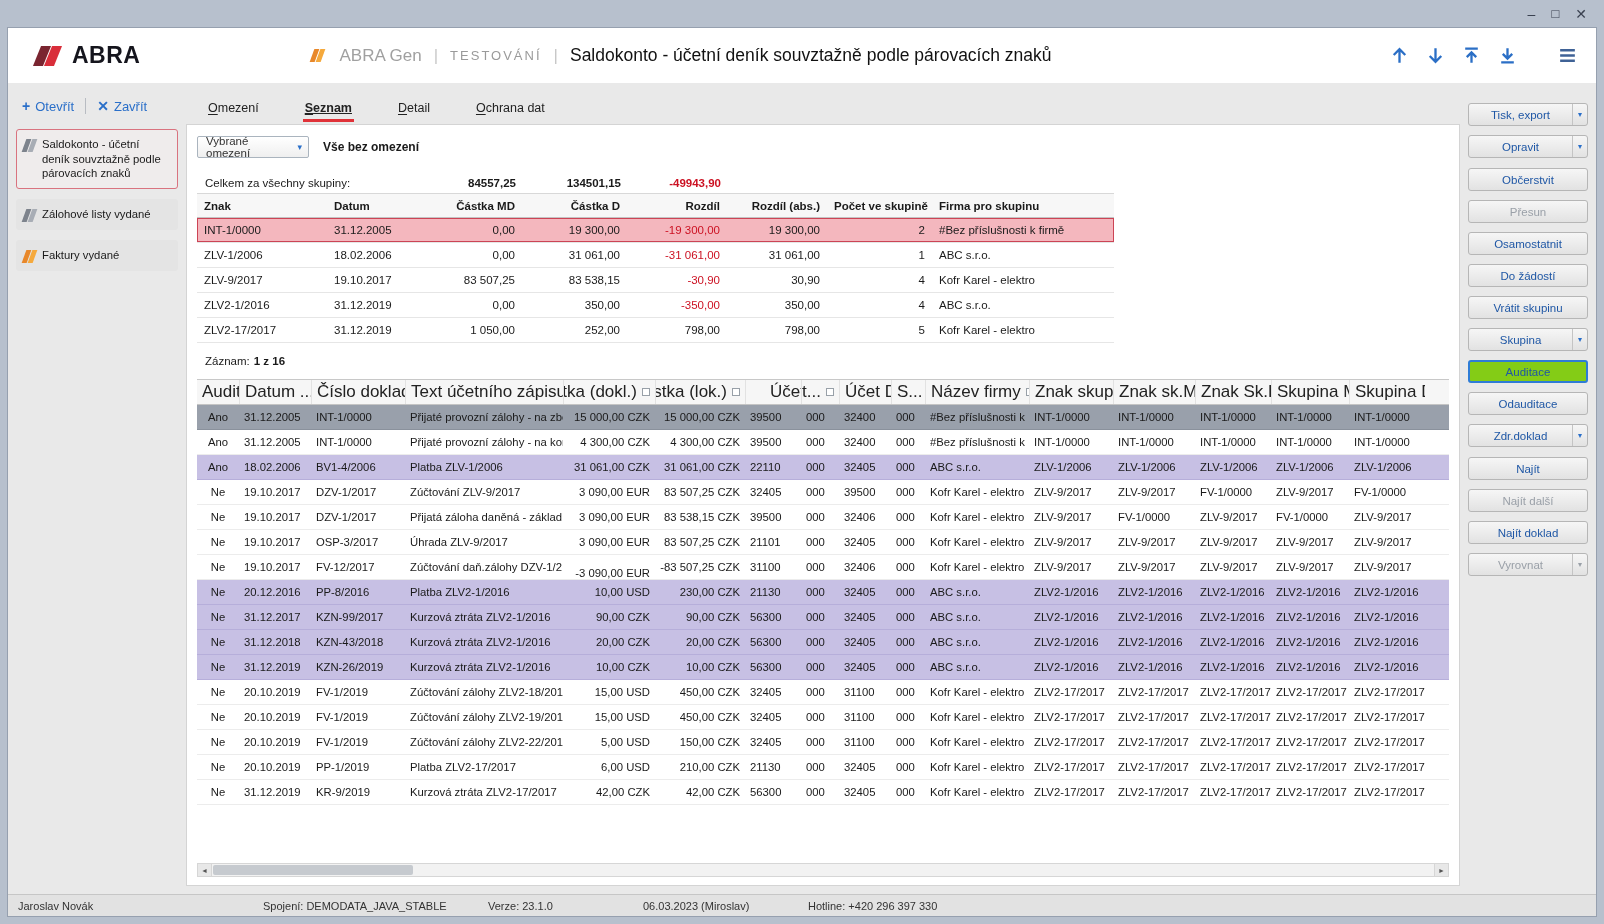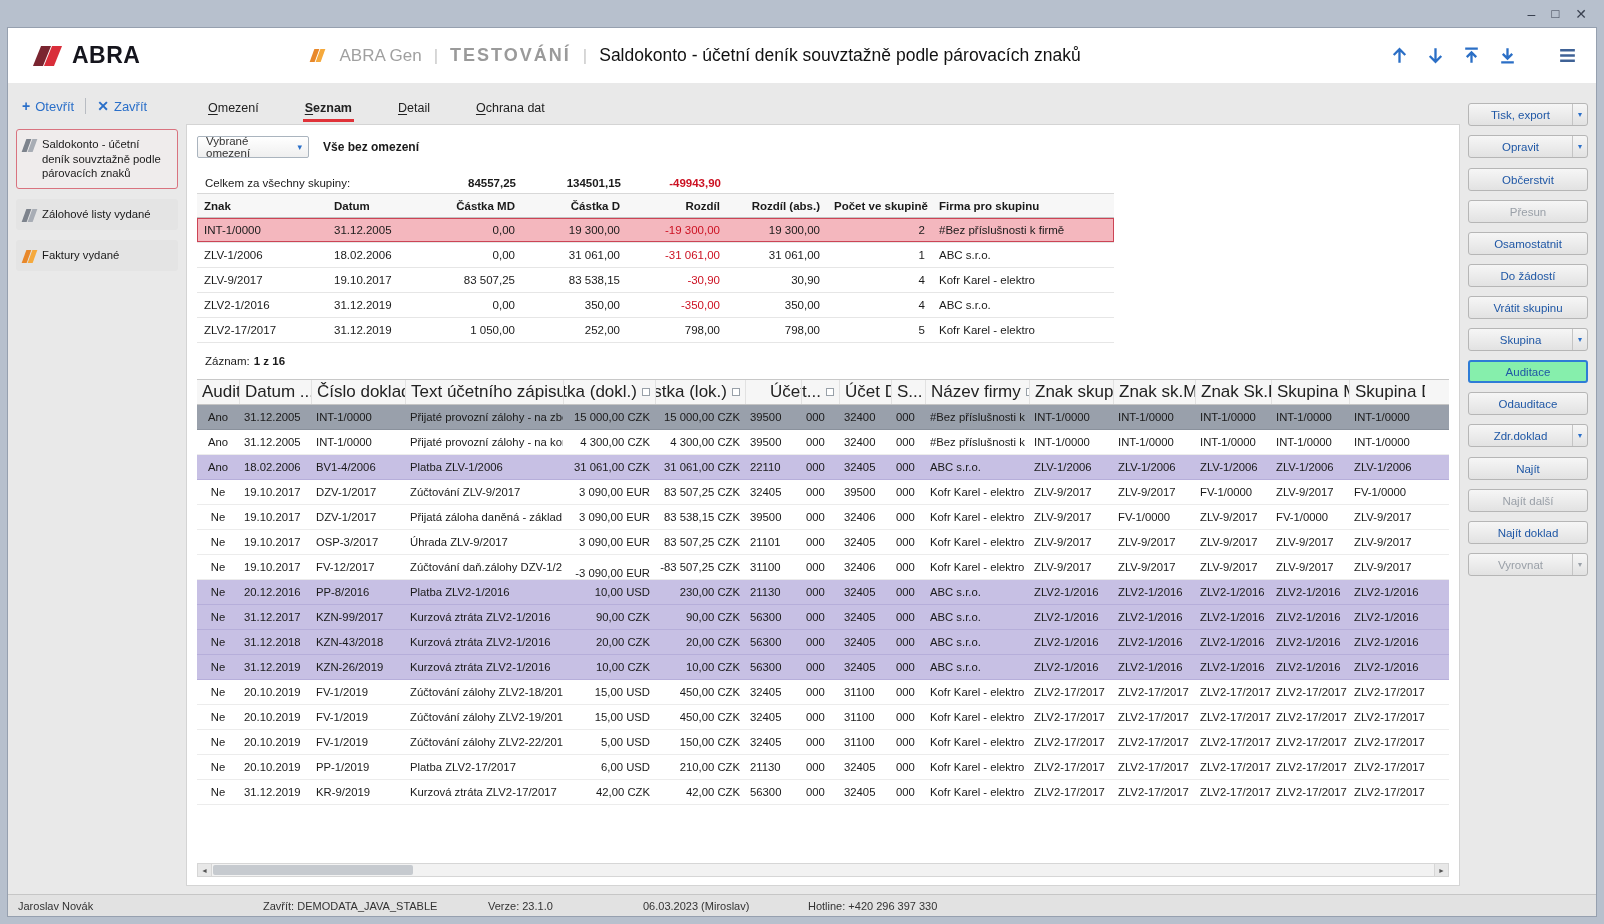--- a/index.html
+++ b/index.html
@@ -20,21 +20,21 @@
   .logo-mark i:first-child { left:3px; background:#7a2530; }
   .logo-mark i:last-child { left:14px; background:#d92e3a; }
   .logo-text { font-size:23px; font-weight:bold; letter-spacing:.5px; color:#15151d; }
   .header-center { display:flex; align-items:center; margin-left:170px; gap:12px; white-space:nowrap; }
   .slash-mark { position:relative; width:17px; height:15px; display:inline-block; flex:0 0 auto; }
   .slash-mark i { position:absolute; top:1px; width:5px; height:13px; transform:skewX(-20deg); }
   .slash-mark i:first-child { left:2px; } .slash-mark i:last-child { left:8px; }
   .slash-mark.orange i:first-child { background:#e8882a; } .slash-mark.orange i:last-child { background:#f5a93c; }
   .slash-mark.gray i:first-child { background:#7d838c; } .slash-mark.gray i:last-child { background:#a8adb5; }
   .app-name { font-size:17px; color:#a0a0a0; }
-  .env { font-size:18px; color:#9a9a9a; letter-spacing:2px;font-weight:bold; }
+  .env { font-size:13px; color:#9a9a9a; letter-spacing:2px; }
   .hsep { color:#c8c8c8; font-size:17px; font-weight:300; }
   .page-title { font-size:17.5px; color:#111; }
   .header-icons { margin-left:auto; margin-right:18px; display:flex; align-items:center; gap:15px; }
   .hicon { width:21px; height:21px; display:block; cursor:pointer; }
   .hicon.menu { margin-left:24px; }
 
   
   .body { flex:1; background:#e9e9e9; display:flex; padding:8px; gap:8px; overflow:hidden; }
 
   
@@ -46,21 +46,21 @@
   .side-item { background:#e4e4e4; border:1px solid #e4e4e4; border-radius:3px; padding:7px 7px 7px 5px;
     display:flex; gap:5px; margin-bottom:10px; font-size:11.3px; line-height:1.3; cursor:pointer; }
   .side-item.selected { border-color:#d9737f; background:#efecec; }
   .side-item .slash-mark { width:15px; height:14px; margin-top:1px; }
 
   
   .center-panel { flex:1; display:flex; flex-direction:column; min-width:0; }
   .tab-bar { height:33px; display:flex; align-items:center; padding-left:20px; flex:0 0 auto; }
   .tab { margin-right:42px; font-size:12.5px; color:#222; padding:8px 2px; position:relative; cursor:pointer; }
   .tab u { text-underline-offset:2px; }
-  .tab.active { font-weight:bold; }
+  .tab.active { font-weight:bold;text-decoration:underline; }
   .tab.active::after { content:""; position:absolute; left:0; right:0; bottom:1px; height:3px; background:#e03238; }
   .center-content { flex:1; background:#fff; border:1px solid #d4d4d4; display:flex; flex-direction:column; padding:8px 10px 8px 10px; min-height:0; }
 
   .filter-row { display:flex; align-items:center; height:24px; margin:2px 0 8px 0; flex:0 0 auto; }
   .combo { width:112px; height:22px; background:linear-gradient(#ffffff,#efefef); border:1px solid #aab4be; border-radius:2px;
     display:flex; align-items:center; padding-left:8px; font-size:11.5px; color:#333; cursor:pointer; }
   .combo-arrow { margin-left:auto; padding:0 6px; color:#2a6fc9; font-size:9px; }
   .filter-value { font-size:12px; font-weight:bold; margin-left:14px; }
 
   .summary-row { display:flex; align-items:flex-end; height:22px; font-size:11.5px; flex:0 0 auto; }
@@ -97,21 +97,21 @@
   .hs-thumb { position:absolute; left:15px; top:1px; bottom:1px; width:200px; background:#c6cacf; border-radius:2px; cursor:grab; }
 
   
   .right-panel { width:120px; flex:0 0 auto; padding-top:12px; }
   .act-btn { height:23px; margin-bottom:9px; background:linear-gradient(#f6f6f6,#e2e2e2); border:1px solid #b6b6b6; border-radius:3px;
     display:flex; align-items:center; font-size:11.5px; color:#1f57a5; cursor:pointer; }
   .act-btn .act-label { flex:1; text-align:center; padding:0 4px; white-space:nowrap; overflow:hidden; }
   .act-btn .act-dd { width:15px; text-align:center; font-size:8px; color:#2a6fc9; border-left:1px solid #c4c4c4; align-self:stretch; display:flex; align-items:center; justify-content:center; }
   .act-btn.disabled { color:#9aa0a8; cursor:default; }
   .act-btn.disabled .act-dd { color:#9aa0a8; }
-  .act-btn.focused { border:2px solid #2e7cd6; background:#86efac; }
+  .act-btn.focused { border:2px solid #2e7cd6; background:#84cc16; }
   .act-btn.gap { margin-top:10px; }
 
   
   .statusbar { height:22px; background:#e2e2e2; border-top:1px solid #c6c6c6; display:flex; align-items:center; font-size:11px; color:#333; padding:0 10px; flex:0 0 auto; }
   .st-user { width:245px; } .st-conn { width:225px; } .st-ver { width:155px; } .st-date { width:165px; }
 </style>
 </head>
 <body>
 
 <div class="window">
@@ -706,20 +706,20 @@
           </div>
           <div class="act-btn disabled">
             <span class="act-label">Vyrovnat</span>
             <span class="act-dd">▾</span>
           </div>
         </div>
     </div>
 
     <div class="statusbar">
       <span class="st-user">Jaroslav Novák</span>
-      <span class="st-conn">Zavřít: DEMODATA_JAVA_STABLE</span>
+      <span class="st-conn">Spojení: DEMODATA_JAVA_STABLE</span>
       <span class="st-ver">Verze: 23.1.0</span>
       <span class="st-date">06.03.2023 (Miroslav)</span>
       <span class="st-hot">Hotline: +420 296 397 330</span>
     </div>
 
   </div>
 </div>
 
 </body></html>

